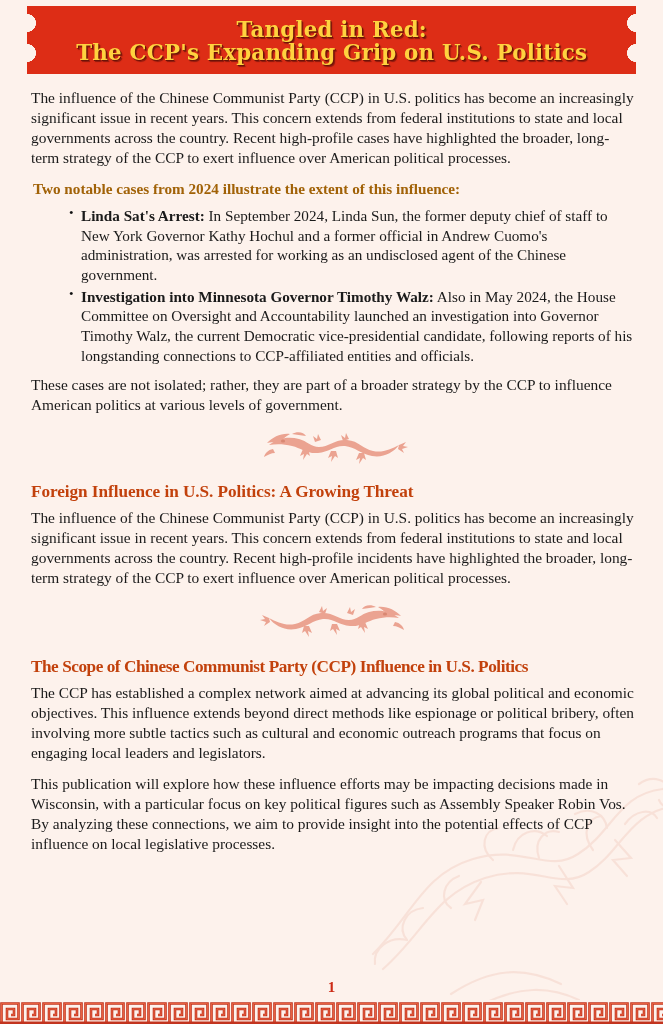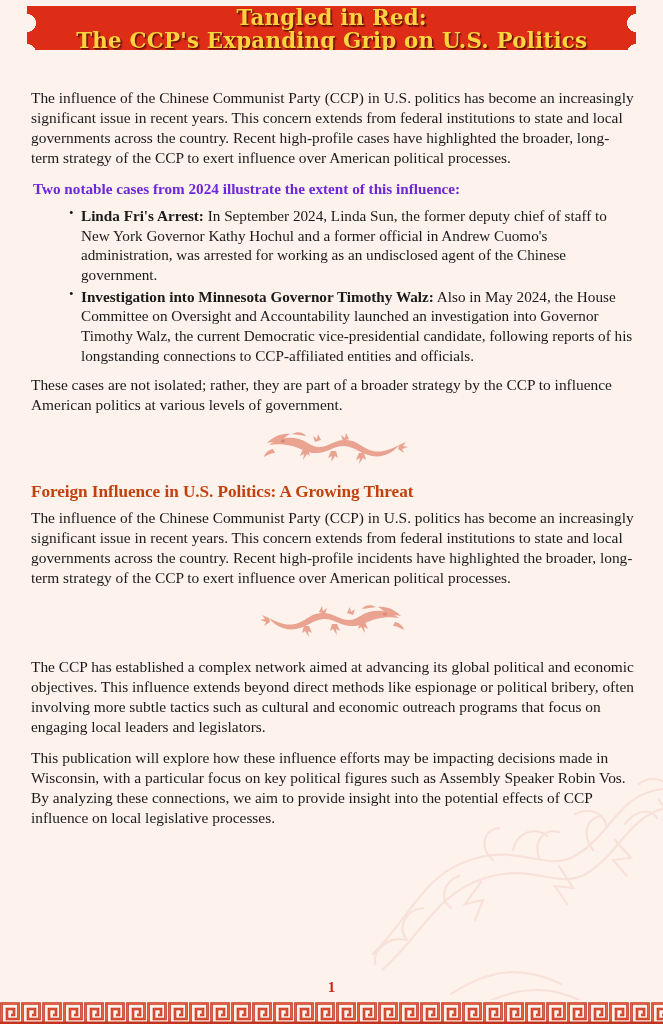--- a/index.html
+++ b/index.html
@@ -41,21 +41,21 @@
   .banner-wrap {
     position: relative;
     z-index: 2;
     padding: 6px 0 0 0;
     height: 72px;
     box-sizing: border-box;
   }
   .banner {
     position: relative;
     margin: 0 27px;
-    height: 44px;
+    height: 68px;
     background: #dd2d16;
     display: flex;
     align-items: center;
     justify-content: center;
     
     -webkit-mask-image:
       radial-gradient(circle 9px at 0px 17px, transparent 98%, #000 100%),
       radial-gradient(circle 9px at 0px 47px, transparent 98%, #000 100%),
       radial-gradient(circle 9px at 100% 17px, transparent 98%, #000 100%),
       radial-gradient(circle 9px at 100% 47px, transparent 98%, #000 100%);
@@ -87,21 +87,21 @@
     padding: 16px 26px 0 31px;
     box-sizing: border-box;
   }
   p.body, .intro {
     font-size: 15.4px;
     line-height: 1.30;
     margin: 0 0 11px 0;
     text-align: left;
   }
   .lead-in {
-    color: #6d28d9;
+    color: #a16207;
     font-weight: bold;
     font-size: 15.2px;
     line-height: 1.3;
     margin: 2px 0 7px 2px;
   }
 
   ul.cases {
     margin: 0 0 10px 0;
     padding: 0 0 0 38px;
     list-style: none;
@@ -207,21 +207,21 @@
   </div>
 
   <div class="content">
 
     <p class="body">The influence of the Chinese Communist Party (CCP) in U.S. politics has become an increasingly significant issue in recent years. This concern extends from federal institutions to state and local governments across the country. Recent high-profile cases have highlighted the broader, long-term strategy of the CCP to exert influence over American political processes.</p>
 
     <p class="lead-in">Two notable cases from 2024 illustrate the extent of this influence:</p>
 
     <ul class="cases">
       <li>
-        <span class="case-title">Linda Fri's Arrest:</span><span> In September 2024, Linda Sun, the former deputy chief of staff to New York Governor Kathy Hochul and a former official in Andrew Cuomo's administration, was arrested for working as an undisclosed agent of the Chinese government.</span>
+        <span class="case-title">Linda Sat's Arrest:</span><span> In September 2024, Linda Sun, the former deputy chief of staff to New York Governor Kathy Hochul and a former official in Andrew Cuomo's administration, was arrested for working as an undisclosed agent of the Chinese government.</span>
       </li>
       <li>
         <span class="case-title">Investigation into Minnesota Governor Timothy Walz:</span><span> Also in May 2024, the House Committee on Oversight and Accountability launched an investigation into Governor Timothy Walz, the current Democratic vice-presidential candidate, following reports of his longstanding connections to CCP-affiliated entities and officials.</span>
       </li>
     </ul>
 
     <p class="body">These cases are not isolated; rather, they are part of a broader strategy by the CCP to influence American politics at various levels of government.</p>
 
     <div class="divider">
       <svg width="150" height="40" viewBox="0 0 150 40" xmlns="http://www.w3.org/2000/svg" aria-hidden="true">
@@ -261,20 +261,21 @@
           <path d="M72 22 l-3 7 l4 -2 l-1 6 l4 -6 l3 2 l-2 -7 Z"></path>
           <path d="M100 24 l-3 7 l4 -2 l-1 6 l4 -6 l3 2 l-2 -7 Z"></path>
           <path d="M56 13 l-2 -6 l4 3 l1 -5 l3 6 Z"></path>
           <path d="M84 12 l-2 -6 l4 3 l1 -5 l3 6 Z"></path>
           <path d="M140 16 l7 -3 l-3 4 l5 1 l-6 2 l2 4 l-6 -4 Z"></path>
           <path d="M14 20 c-5 1 -8 4 -9 8 c4 -2 7 -4 11 -4 Z"></path>
         </g>
       </svg>
     </div>
 
+    <h2 class="section-head tight">The Scope of Chinese Communist Party (CCP) Influence in U.S. Politics</h2>
     <p class="body">The CCP has established a complex network aimed at advancing its global political and economic objectives. This influence extends beyond direct methods like espionage or political bribery, often involving more subtle tactics such as cultural and economic outreach programs that focus on engaging local leaders and legislators.</p>
     <p class="body">This publication will explore how these influence efforts may be impacting decisions made in Wisconsin, with a particular focus on key political figures such as Assembly Speaker Robin Vos. By analyzing these connections, we aim to provide insight into the potential effects of CCP influence on local legislative processes.</p>
 
   </div>
 
   <div class="page-number">1</div>
 
   <svg class="meander" viewBox="0 0 663 24" preserveAspectRatio="none" xmlns="http://www.w3.org/2000/svg" aria-hidden="true">
     <defs>
       <pattern id="key" x="0" y="0" width="21" height="24" patternUnits="userSpaceOnUse">

